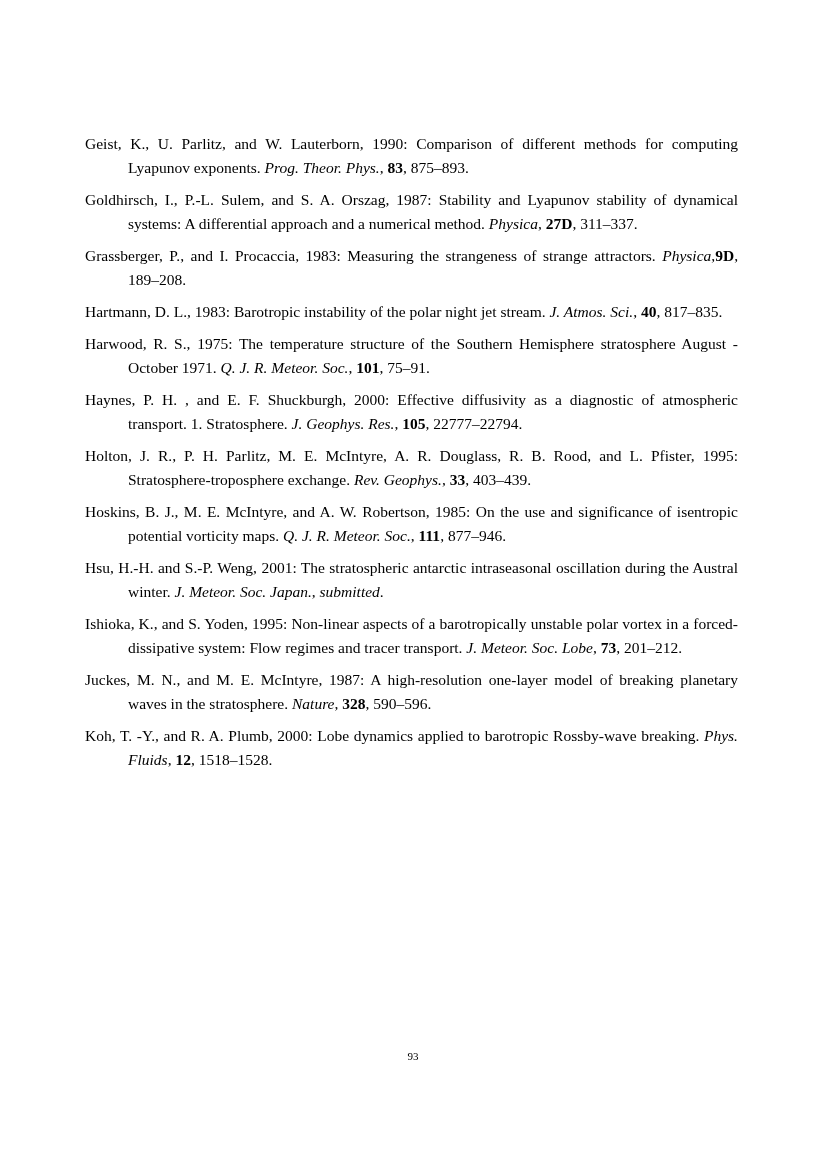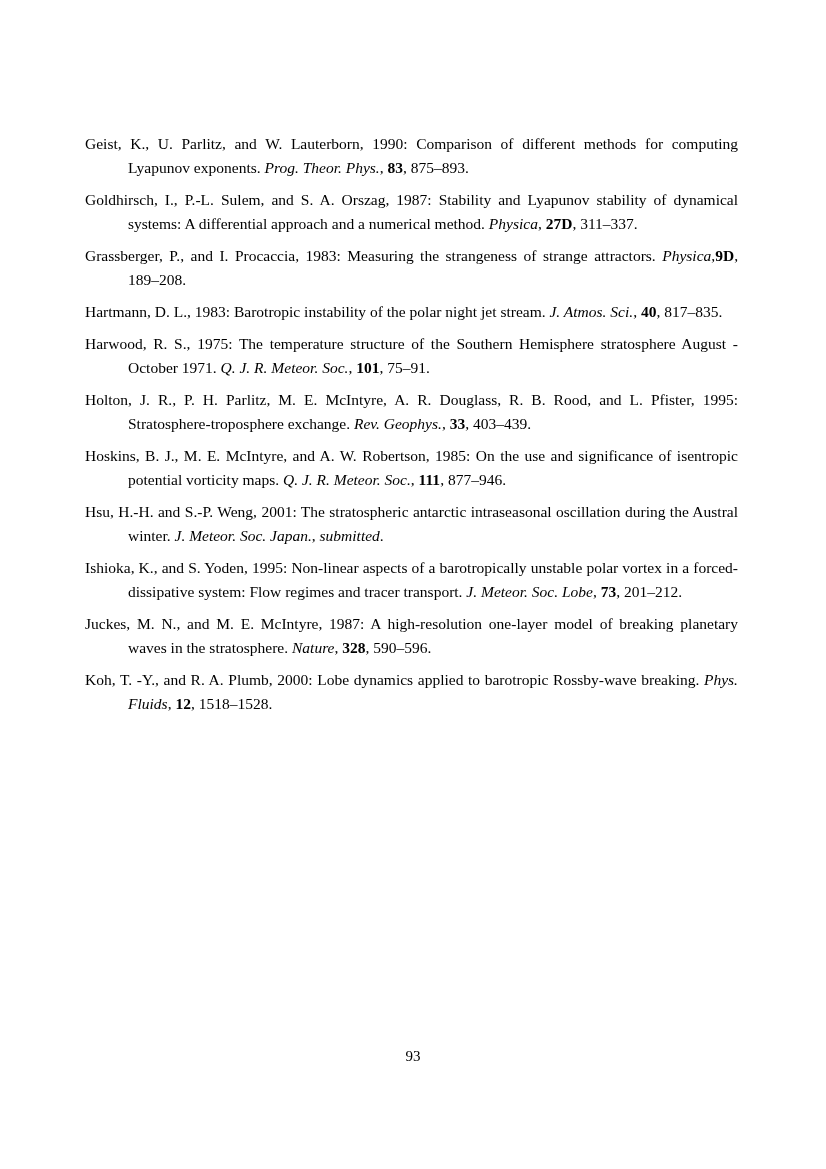--- a/index.html
+++ b/index.html
@@ -31,34 +31,35 @@
     text-indent: -43px;
   }
   .ref .it { font-style: italic; }
   .ref .b  { font-weight: bold; margin-top: 44px; }
   .page-number {
     position: absolute;
     top: 1046px;
     left: 0;
     width: 100%;
     text-align: center;
-    font-size: 15px;
+    font-size: 11px;
     line-height: 20px;
   }
 </style>
 </head>
 <body>
 
 <div class="page">
   <div class="references" id="references">
       <p class="ref"><span>Geist, K., U. Parlitz, and W. Lauterborn, 1990: Comparison of different methods for computing Lyapunov exponents. </span><span class="it">Prog. Theor. Phys.</span><span>, </span><span class="b">83</span><span>, 875–893.</span></p>
       <p class="ref"><span>Goldhirsch, I., P.-L. Sulem, and S. A. Orszag, 1987: Stability and Lyapunov stability of dynamical systems: A differential approach and a numerical method. </span><span class="it">Physica</span><span>, </span><span class="b">27D</span><span>, 311–337.</span></p>
       <p class="ref"><span>Grassberger, P., and I. Procaccia, 1983: Measuring the strangeness of strange attractors. </span><span class="it">Physica</span><span>,</span><span class="b">9D</span><span>, 189–208.</span></p>
       <p class="ref"><span>Hartmann, D. L., 1983: Barotropic instability of the polar night jet stream. </span><span class="it">J. Atmos. Sci.</span><span>, </span><span class="b">40</span><span>, 817–835.</span></p>
       <p class="ref"><span>Harwood, R. S., 1975: The temperature structure of the Southern Hemisphere stratosphere August - October 1971. </span><span class="it">Q. J. R. Meteor. Soc.</span><span>, </span><span class="b">101</span><span>, 75–91.</span></p>
+      <p class="ref"><span>Haynes, P. H. , and E. F. Shuckburgh, 2000: Effective diffusivity as a diagnostic of atmospheric transport. 1. Stratosphere. </span><span class="it">J. Geophys. Res.</span><span>, </span><span class="b">105</span><span>, 22777–22794.</span></p>
       <p class="ref"><span>Holton, J. R., P. H. Parlitz, M. E. McIntyre, A. R. Douglass, R. B. Rood, and L. Pfister, 1995: Stratosphere-troposphere exchange. </span><span class="it">Rev. Geophys.</span><span>, </span><span class="b">33</span><span>, 403–439.</span></p>
       <p class="ref"><span>Hoskins, B. J., M. E. McIntyre, and A. W. Robertson, 1985: On the use and significance of isentropic potential vorticity maps. </span><span class="it">Q. J. R. Meteor. Soc.</span><span>, </span><span class="b">111</span><span>, 877–946.</span></p>
       <p class="ref"><span>Hsu, H.-H. and S.-P. Weng, 2001: The stratospheric antarctic intraseasonal oscillation during the Austral winter. </span><span class="it">J. Meteor. Soc. Japan.</span><span>, </span><span class="it">submitted</span><span>.</span></p>
       <p class="ref"><span>Ishioka, K., and S. Yoden, 1995: Non-linear aspects of a barotropically unstable polar vortex in a forced-dissipative system: Flow regimes and tracer transport. </span><span class="it">J. Meteor. Soc. Lobe</span><span>, </span><span class="b">73</span><span>, 201–212.</span></p>
       <p class="ref"><span>Juckes, M. N., and M. E. McIntyre, 1987: A high-resolution one-layer model of breaking planetary waves in the stratosphere. </span><span class="it">Nature</span><span>, </span><span class="b">328</span><span>, 590–596.</span></p>
       <p class="ref"><span>Koh, T. -Y., and R. A. Plumb, 2000: Lobe dynamics applied to barotropic Rossby-wave breaking. </span><span class="it">Phys. Fluids</span><span>, </span><span class="b">12</span><span>, 1518–1528.</span></p>
     </div>
   <div class="page-number">93</div>
 </div>
 

